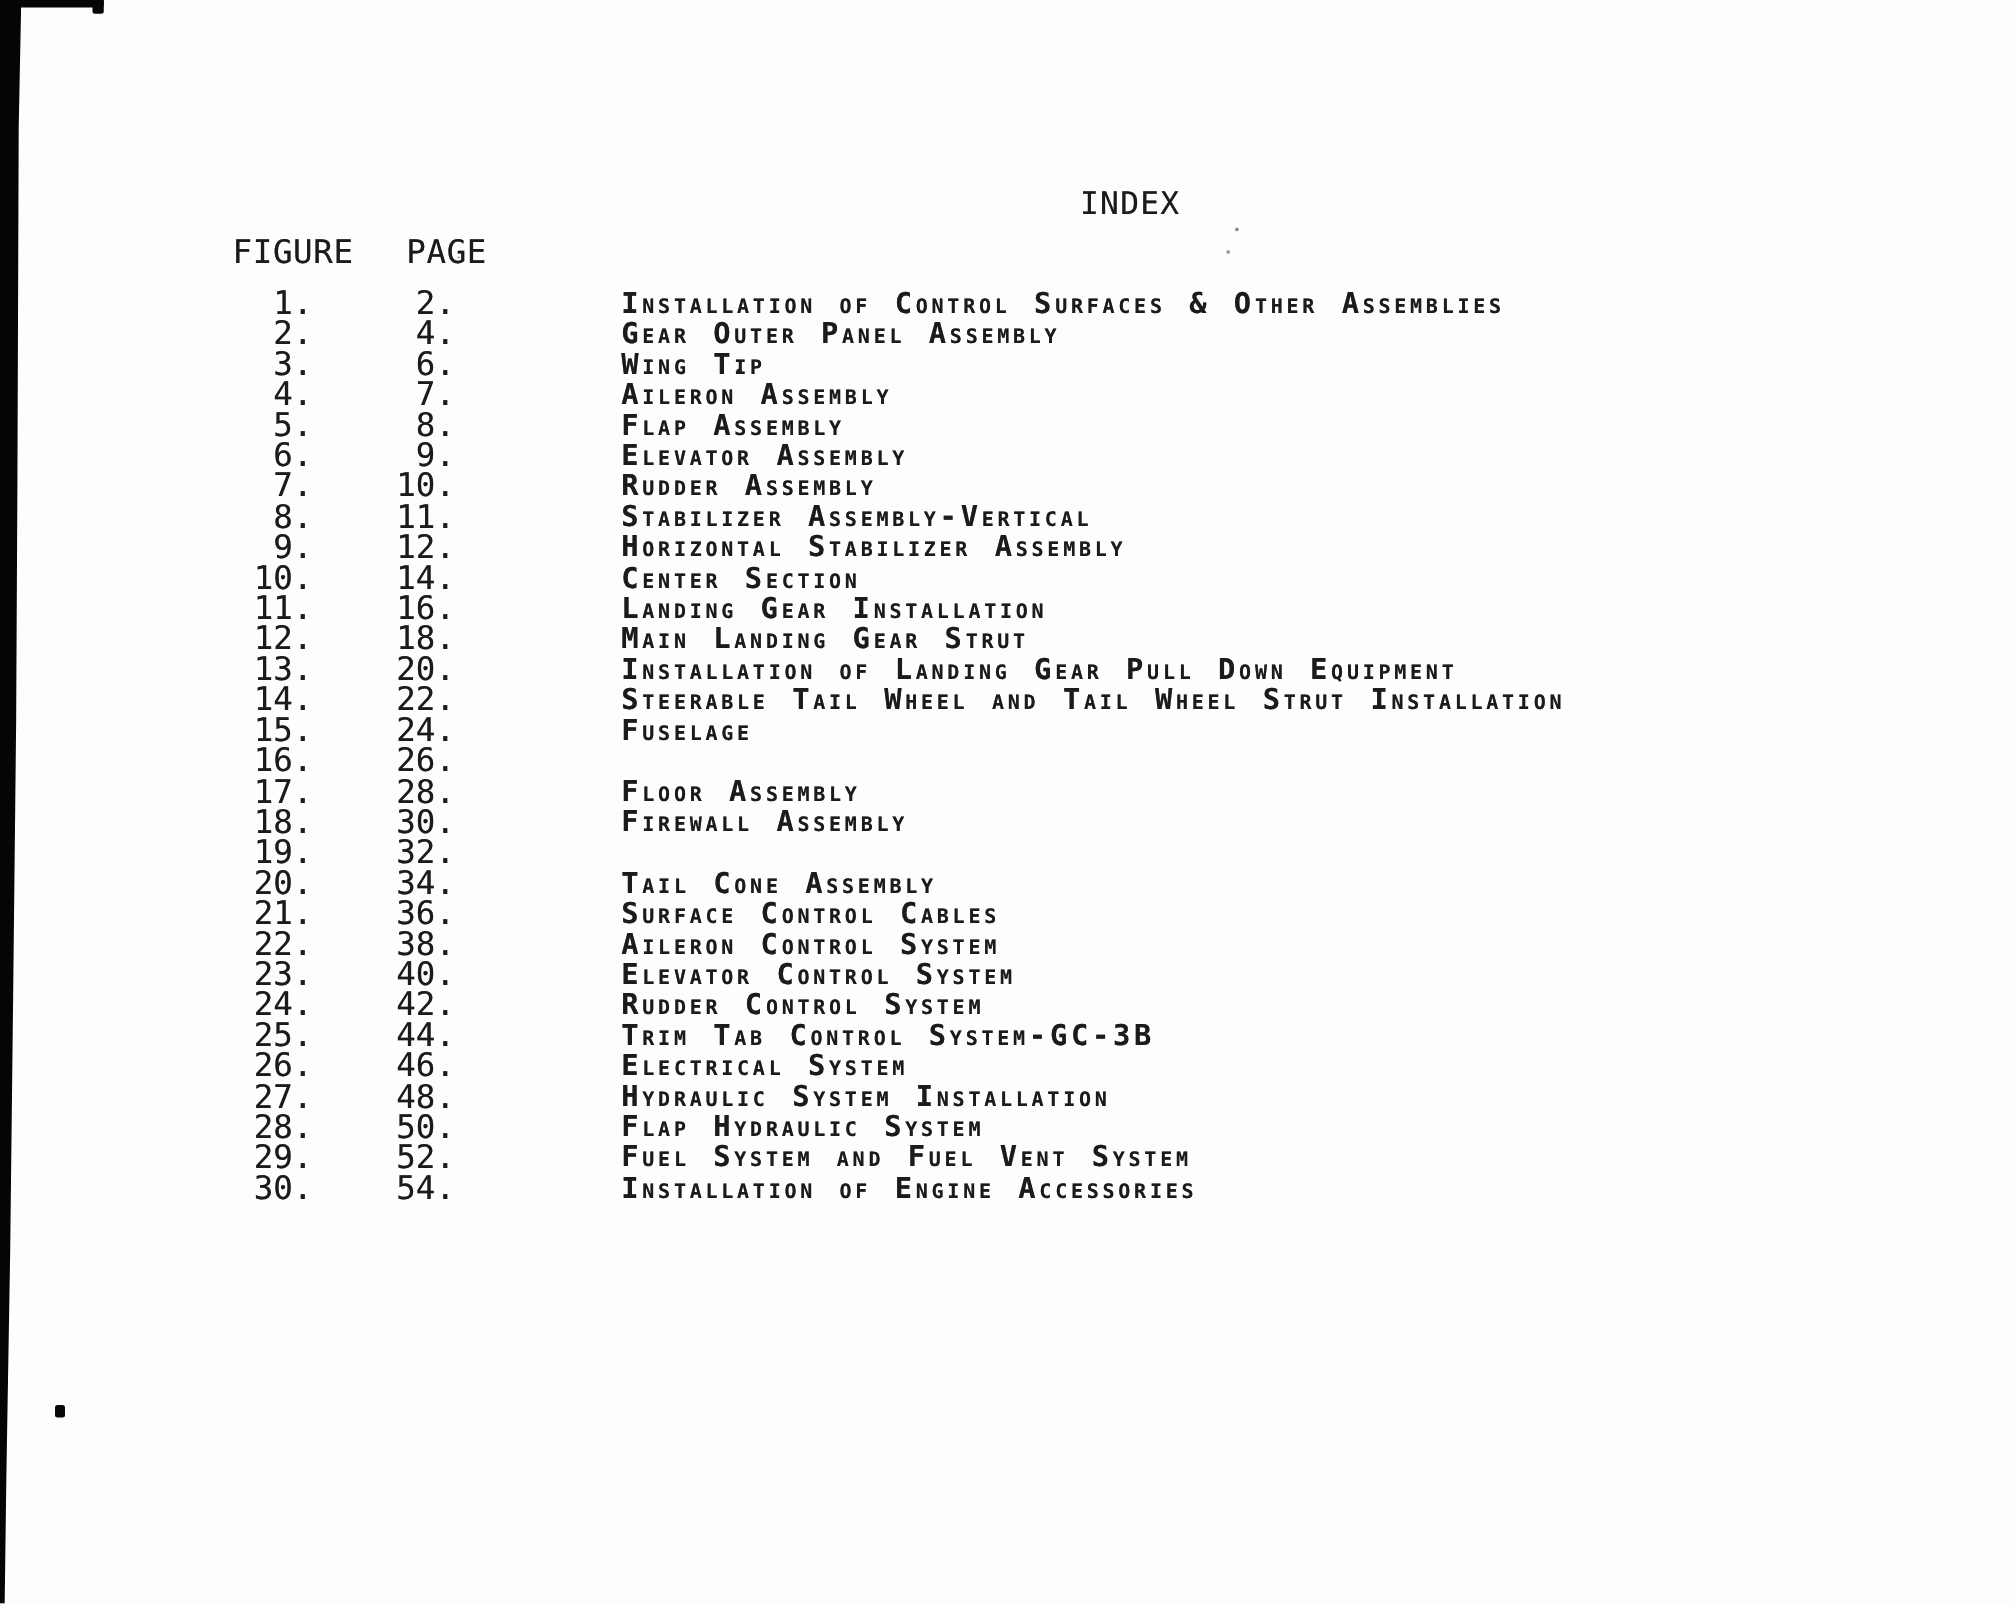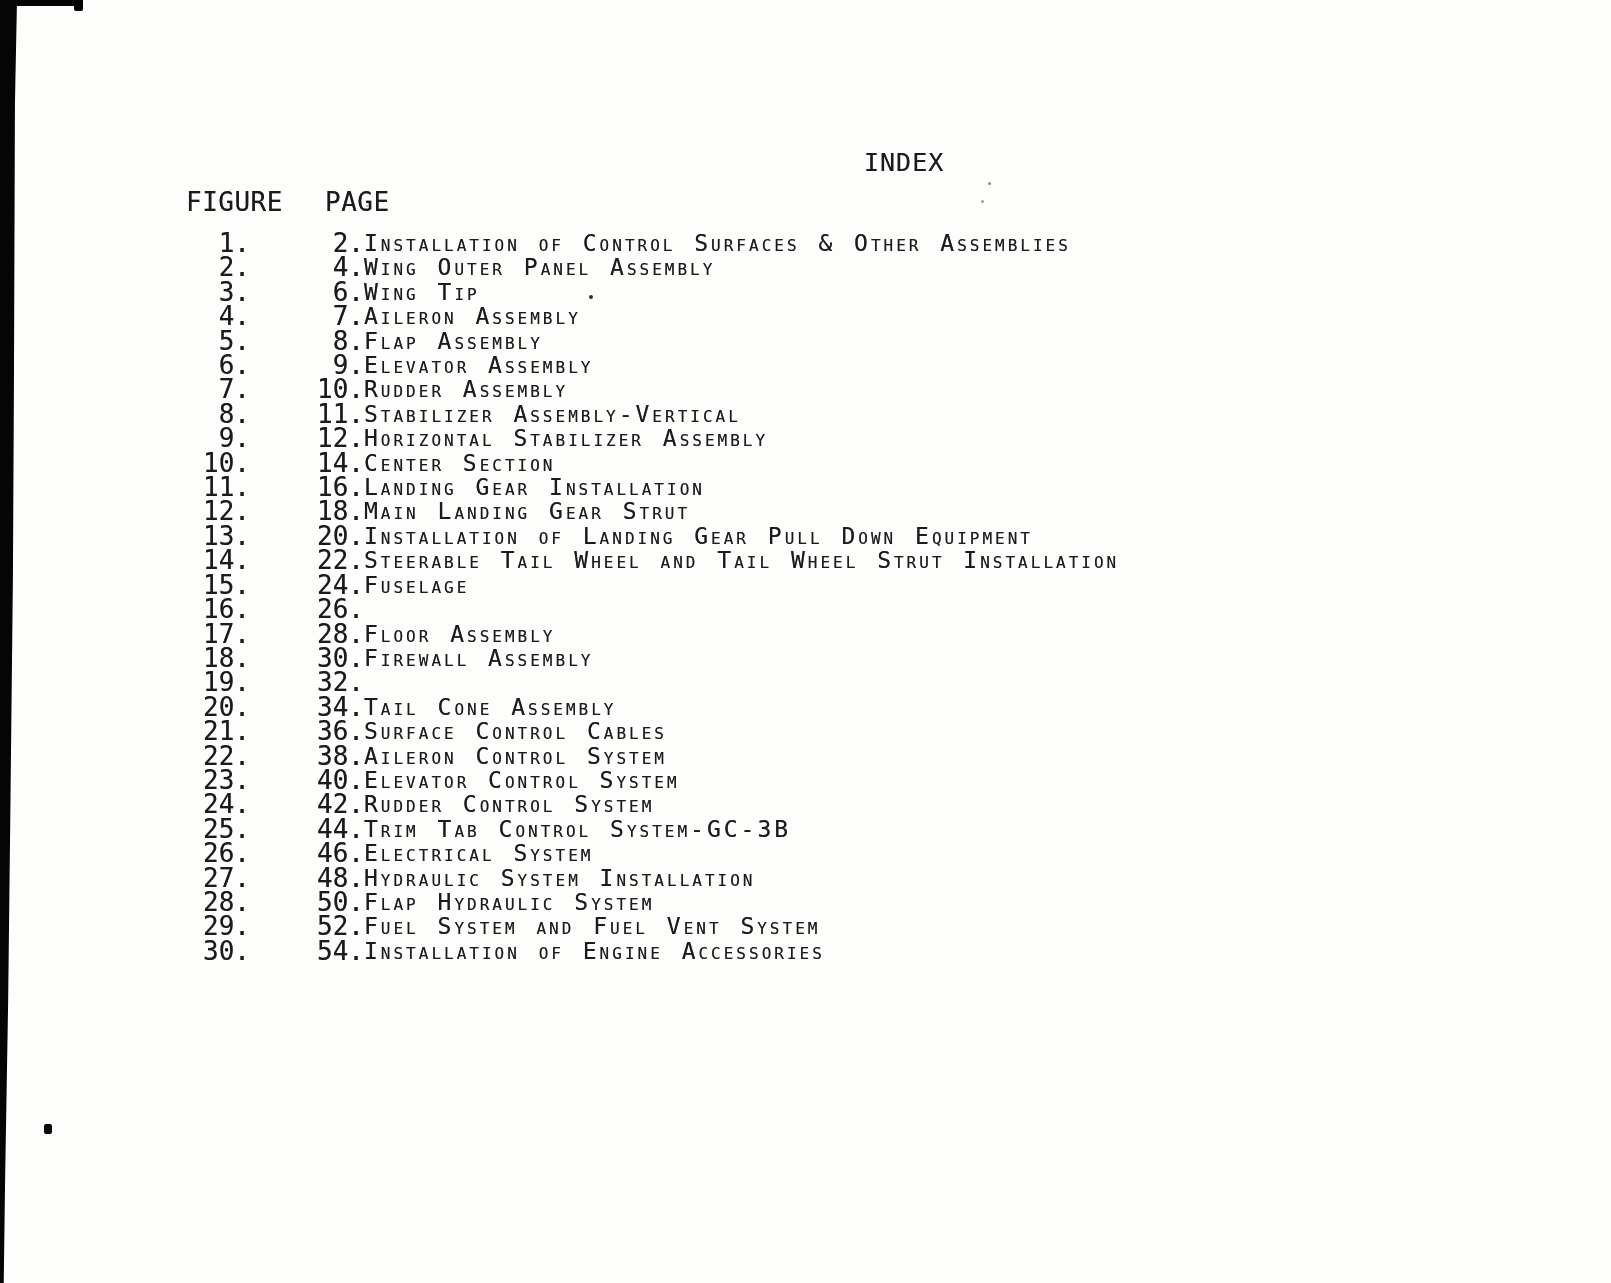--- a/index.html
+++ b/index.html
@@ -57,24 +57,26 @@
   .row{
     display:grid;
     grid-template-columns:250px 114px 1fr;
     height:24.42px;
   }
   .cell{line-height:24.42px;}
   .fig,.pg{
     font-size:26px;text-align:right;letter-spacing:0;
   }
   .ttl{
+    margin-left:133px;
     font-size:23px;
     font-variant:small-caps;
     letter-spacing:3px;
     word-spacing:2px;
+    font-weight:bold;
   }
 </style>
 </head>
 <body>
 
 <div class="sheet">
 
   <div class="scan-strip"></div>
   <div class="scan-bar"></div>
   <div class="scan-bar-tail"></div>
@@ -93,21 +95,21 @@
 
       <div class="row">
         <div class="cell fig ink">1.</div>
         <div class="cell pg ink">2.</div>
         <div class="cell ttl ink">Installation of Control Surfaces &amp; Other Assemblies</div>
       </div>
 
       <div class="row">
         <div class="cell fig ink">2.</div>
         <div class="cell pg ink">4.</div>
-        <div class="cell ttl ink">Wing Outer Panel Assembly</div>
+        <div class="cell ttl ink">Gear Outer Panel Assembly</div>
       </div>
 
       <div class="row">
         <div class="cell fig ink">3.</div>
         <div class="cell pg ink">6.</div>
         <div class="cell ttl ink">Wing Tip</div>
       </div>
 
       <div class="row">
         <div class="cell fig ink">4.</div>

